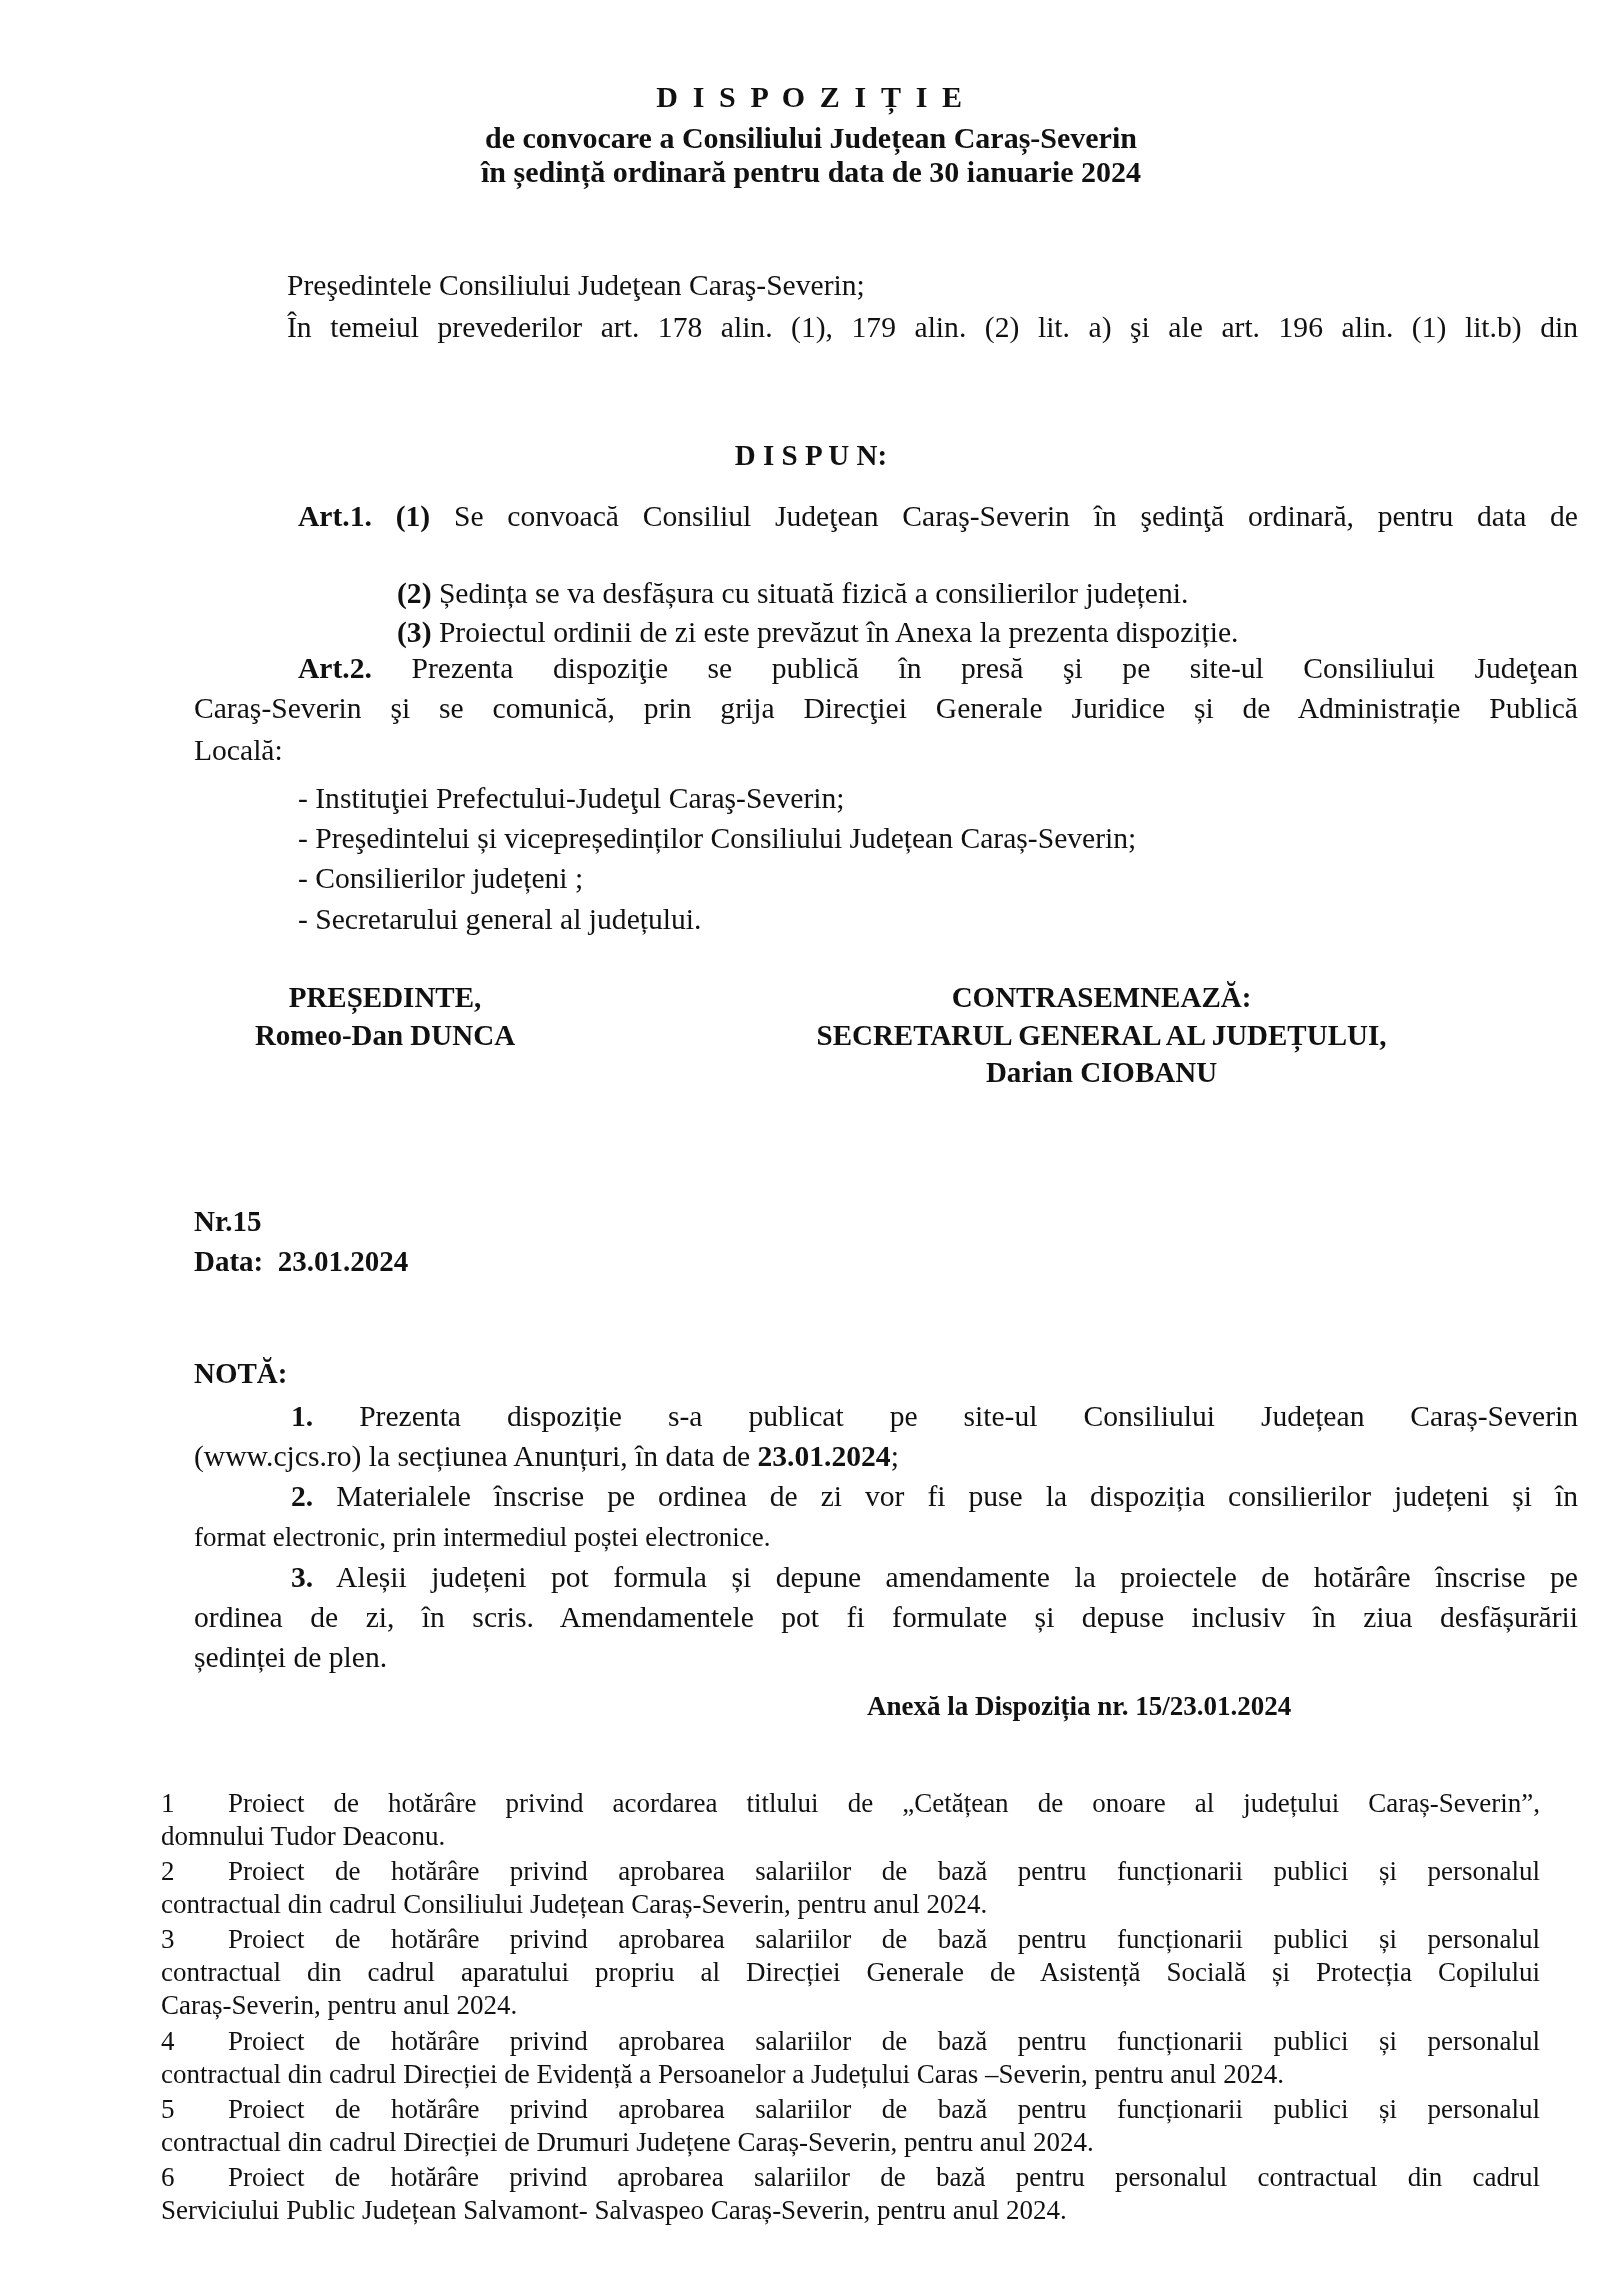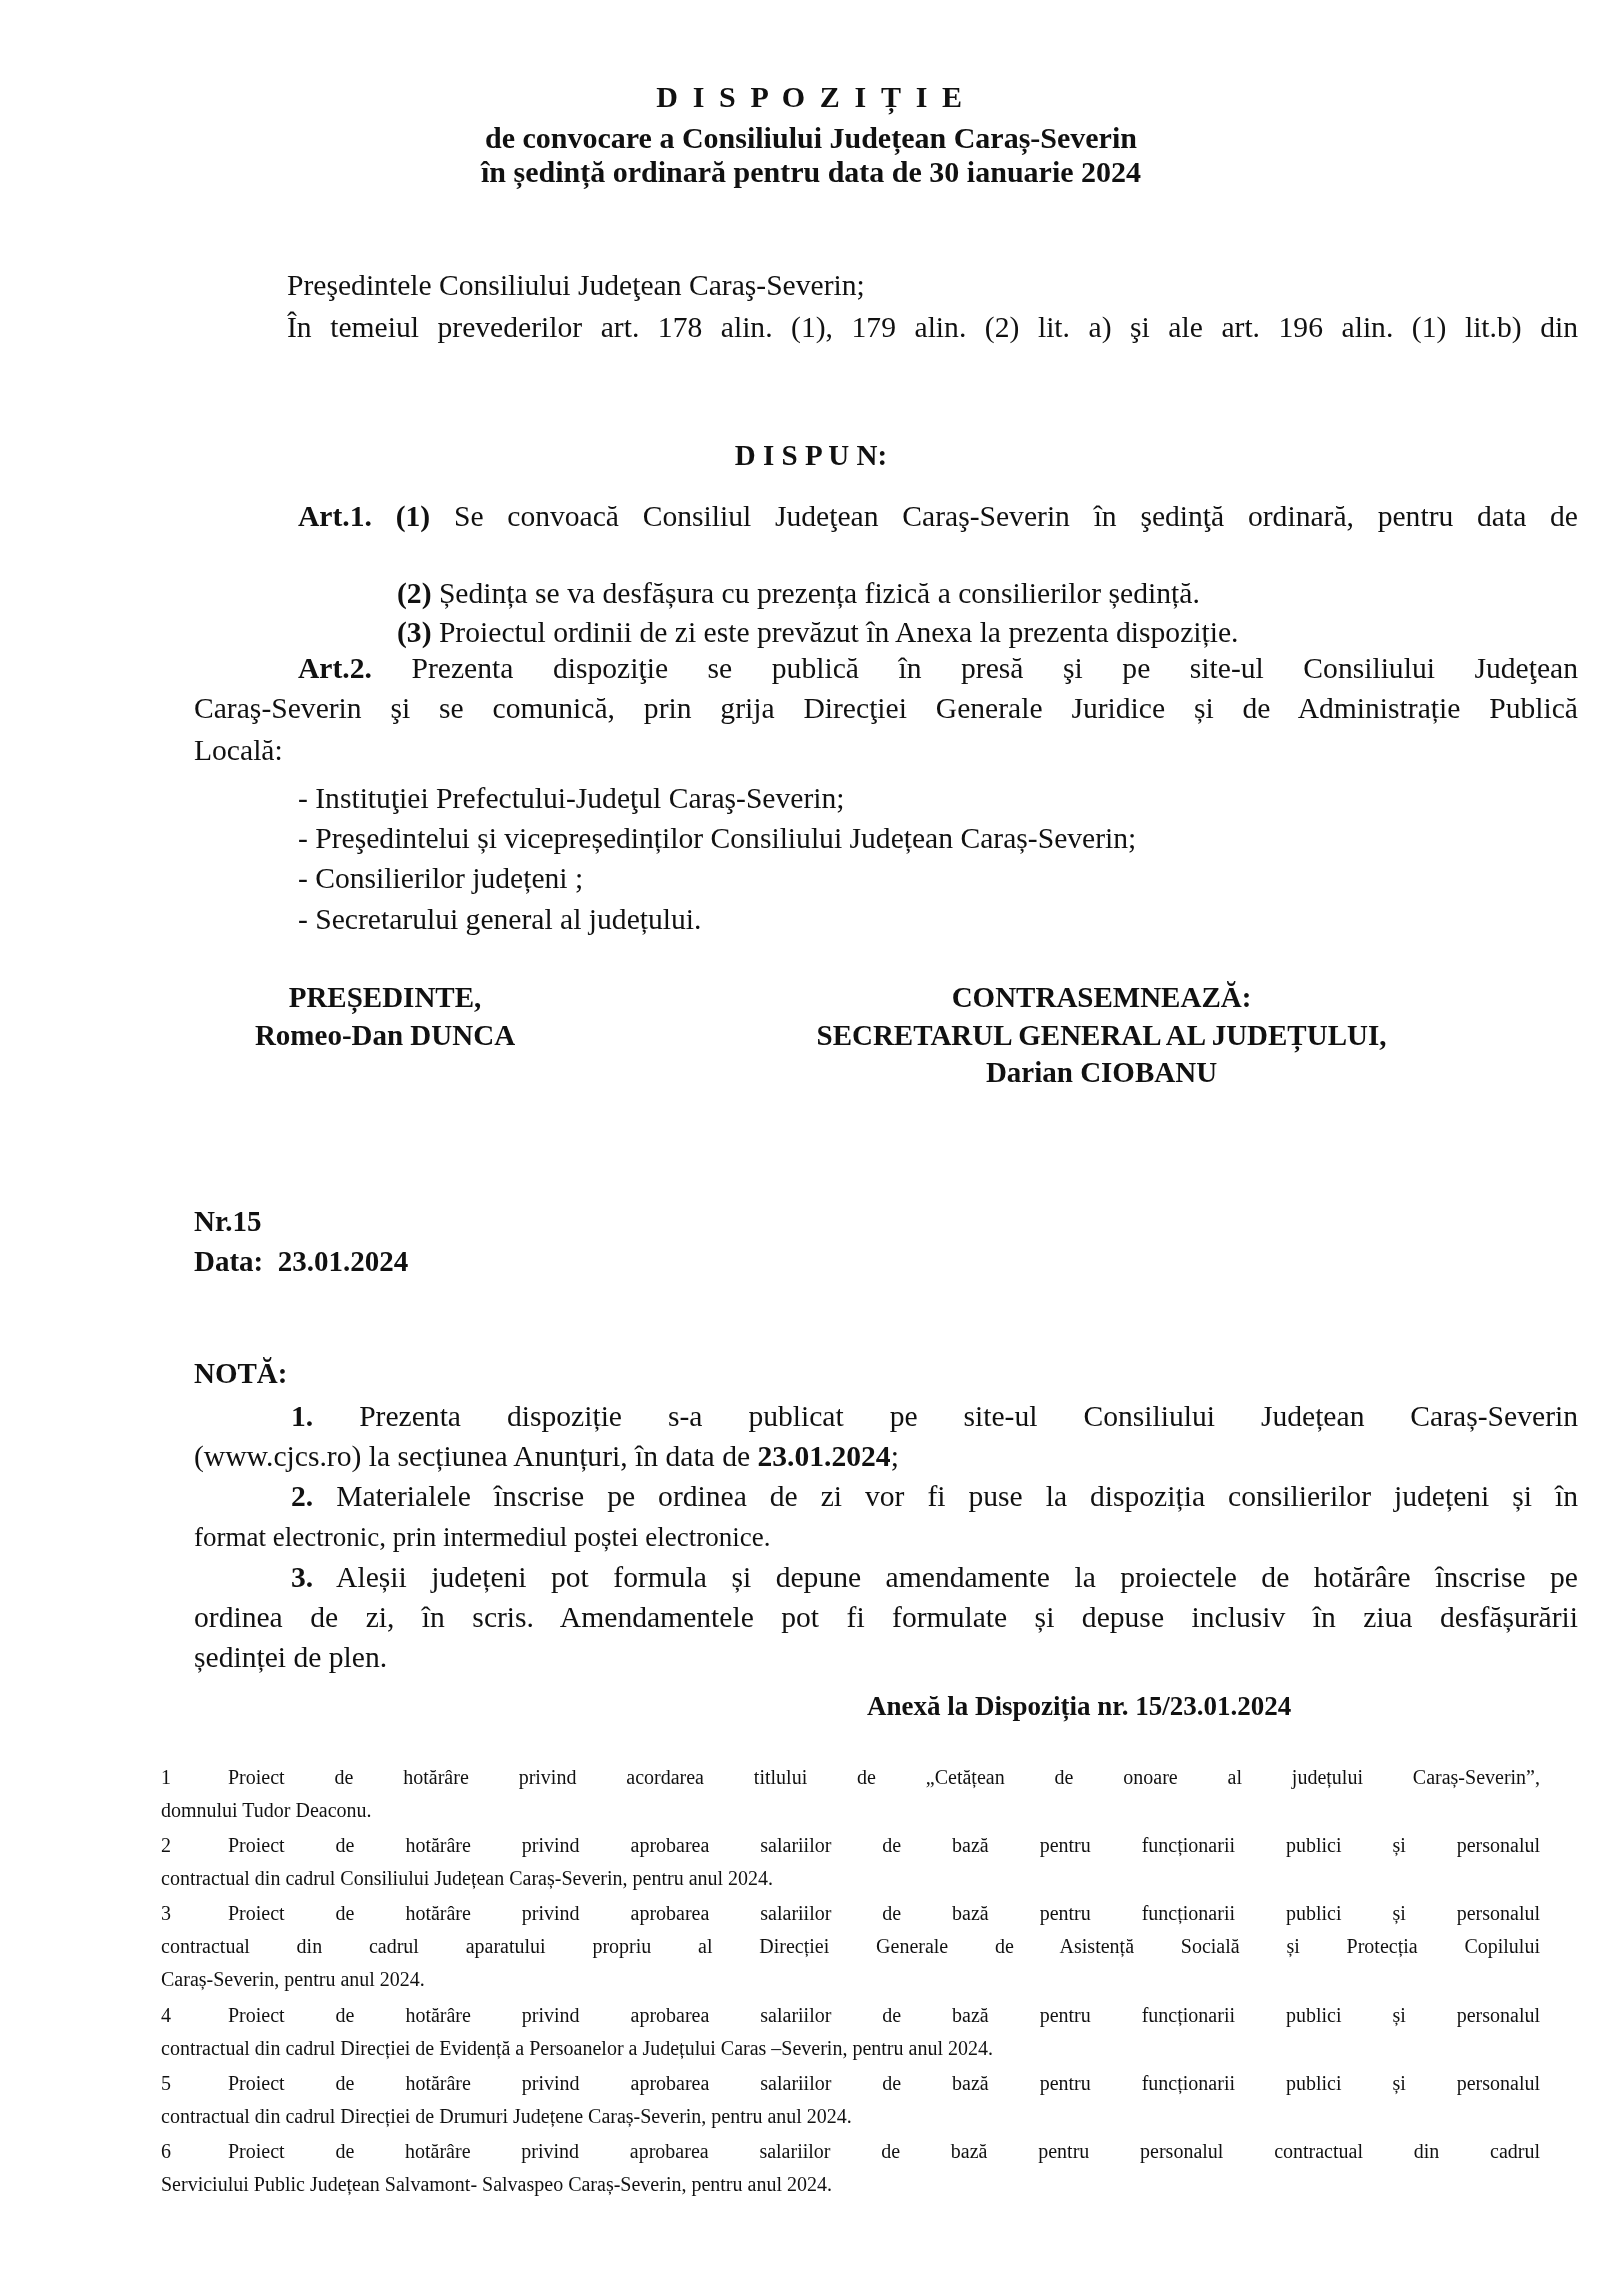--- a/index.html
+++ b/index.html
@@ -3,41 +3,41 @@
 <meta charset="utf-8">
 <style>
   html, body { margin: 0; padding: 0; background: #ffffff; }
   body { width: 1622px; height: 2293px; position: relative; overflow: hidden;
          font-family: "Liberation Serif", "DejaVu Serif", serif; color: #111; }
   .page { position: absolute; left: 0; top: 0; width: 1622px; height: 2293px; padding-left: 9px; }
   .abs { position: absolute; white-space: nowrap; }
   .b { font-weight: bold; }
   .title { left: 0; width: 1622px; text-align: center; font-weight: bold; font-size: 30px; line-height: 36px; }
   .just { position: absolute; left: 194px; width: 1384px; font-size: 29.6px; line-height: 47px; text-align: justify; text-align-last: justify; white-space: normal; }
-  .anex { position: absolute; left: 161px; width: 1379px; font-size: 20px; line-height: 33px; text-align: justify; }
+  .anex { position: absolute; left: 161px; width: 1379px; font-size: 27px; line-height: 33px; text-align: justify; margin-top: 26px; }
   .anex .row1 { display: block; text-align: justify; text-align-last: justify; }
   .anex .row2 { display: block; text-align: left; }
   .num { display: inline-block; width: 67px; }
 </style>
 </head>
 <body>
 
 <div class="page">
 
   <div class="abs title" style="top:79px; letter-spacing:3.6px;">D I S P O Z I Ț I E</div>
   <div class="abs title" style="top:120px;">de convocare a Consiliului Județean Caraș-Severin</div>
   <div class="abs title" style="top:154px;">în ședință ordinară pentru data de 30 ianuarie 2024</div>
 
   <div class="abs" style="left:287px; top:269px; font-size:29.6px;">Preşedintele Consiliului Judeţean Caraş-Severin;</div>
   <div class="just" style="top:304px; left:287px; width:1291px;">În temeiul prevederilor art. 178 alin. (1), 179 alin. (2) lit. a)  şi ale art. 196 alin. (1) lit.b) din</div>
 
   <div class="abs b" style="left:0; width:1622px; text-align:center; top:439px; font-size:29px;">D I S P U N:</div>
 
   <div class="just" style="top:493px; left:298px; width:1280px;"><span class="b">Art.1.</span> <span class="b">(1)</span><span> Se convoacă Consiliul Judeţean Caraş-Severin în şedinţă ordinară, pentru data de</span></div>
-  <div class="abs" style="left:397px; top:570px; font-size:29.6px; line-height:47px;"><span class="b">(2)</span><span> Ședința se va desfășura cu prezența fizică a consilierilor ședință.</span></div>
+  <div class="abs" style="left:397px; top:570px; font-size:29.6px; line-height:47px;"><span class="b">(2)</span><span> Ședința se va desfășura cu situată fizică a consilierilor județeni.</span></div>
   <div class="abs" style="left:397px; top:609px; font-size:29.6px; line-height:47px;"><span class="b">(3)</span><span> Proiectul ordinii de zi este prevăzut în Anexa la prezenta dispoziție.</span></div>
 
   <div class="just" style="top:645px; left:298px; width:1280px;"><span class="b">Art.2.</span><span> Prezenta  dispoziţie  se  publică  în  presă  şi  pe  site-ul  Consiliului  Judeţean</span></div>
   <div class="just" style="top:685px;">Caraş-Severin şi se comunică, prin grija Direcţiei Generale Juridice și de Administrație Publică</div>
   <div class="abs" style="left:194px; top:727px; font-size:29.6px; line-height:47px;">Locală:</div>
 
   <div class="abs" style="left:298px; top:775px; font-size:29.6px; line-height:47px;">-  Instituţiei Prefectului-Judeţul Caraş-Severin;</div>
   <div class="abs" style="left:298px; top:815px; font-size:29.6px; line-height:47px;">-  Preşedintelui  și vicepreședinților Consiliului Județean Caraș-Severin;</div>
   <div class="abs" style="left:298px; top:855px; font-size:29.6px; line-height:47px;">-  Consilierilor județeni ;</div>
   <div class="abs" style="left:298px; top:896px; font-size:29.6px; line-height:47px;">-  Secretarului  general al județului.</div>

